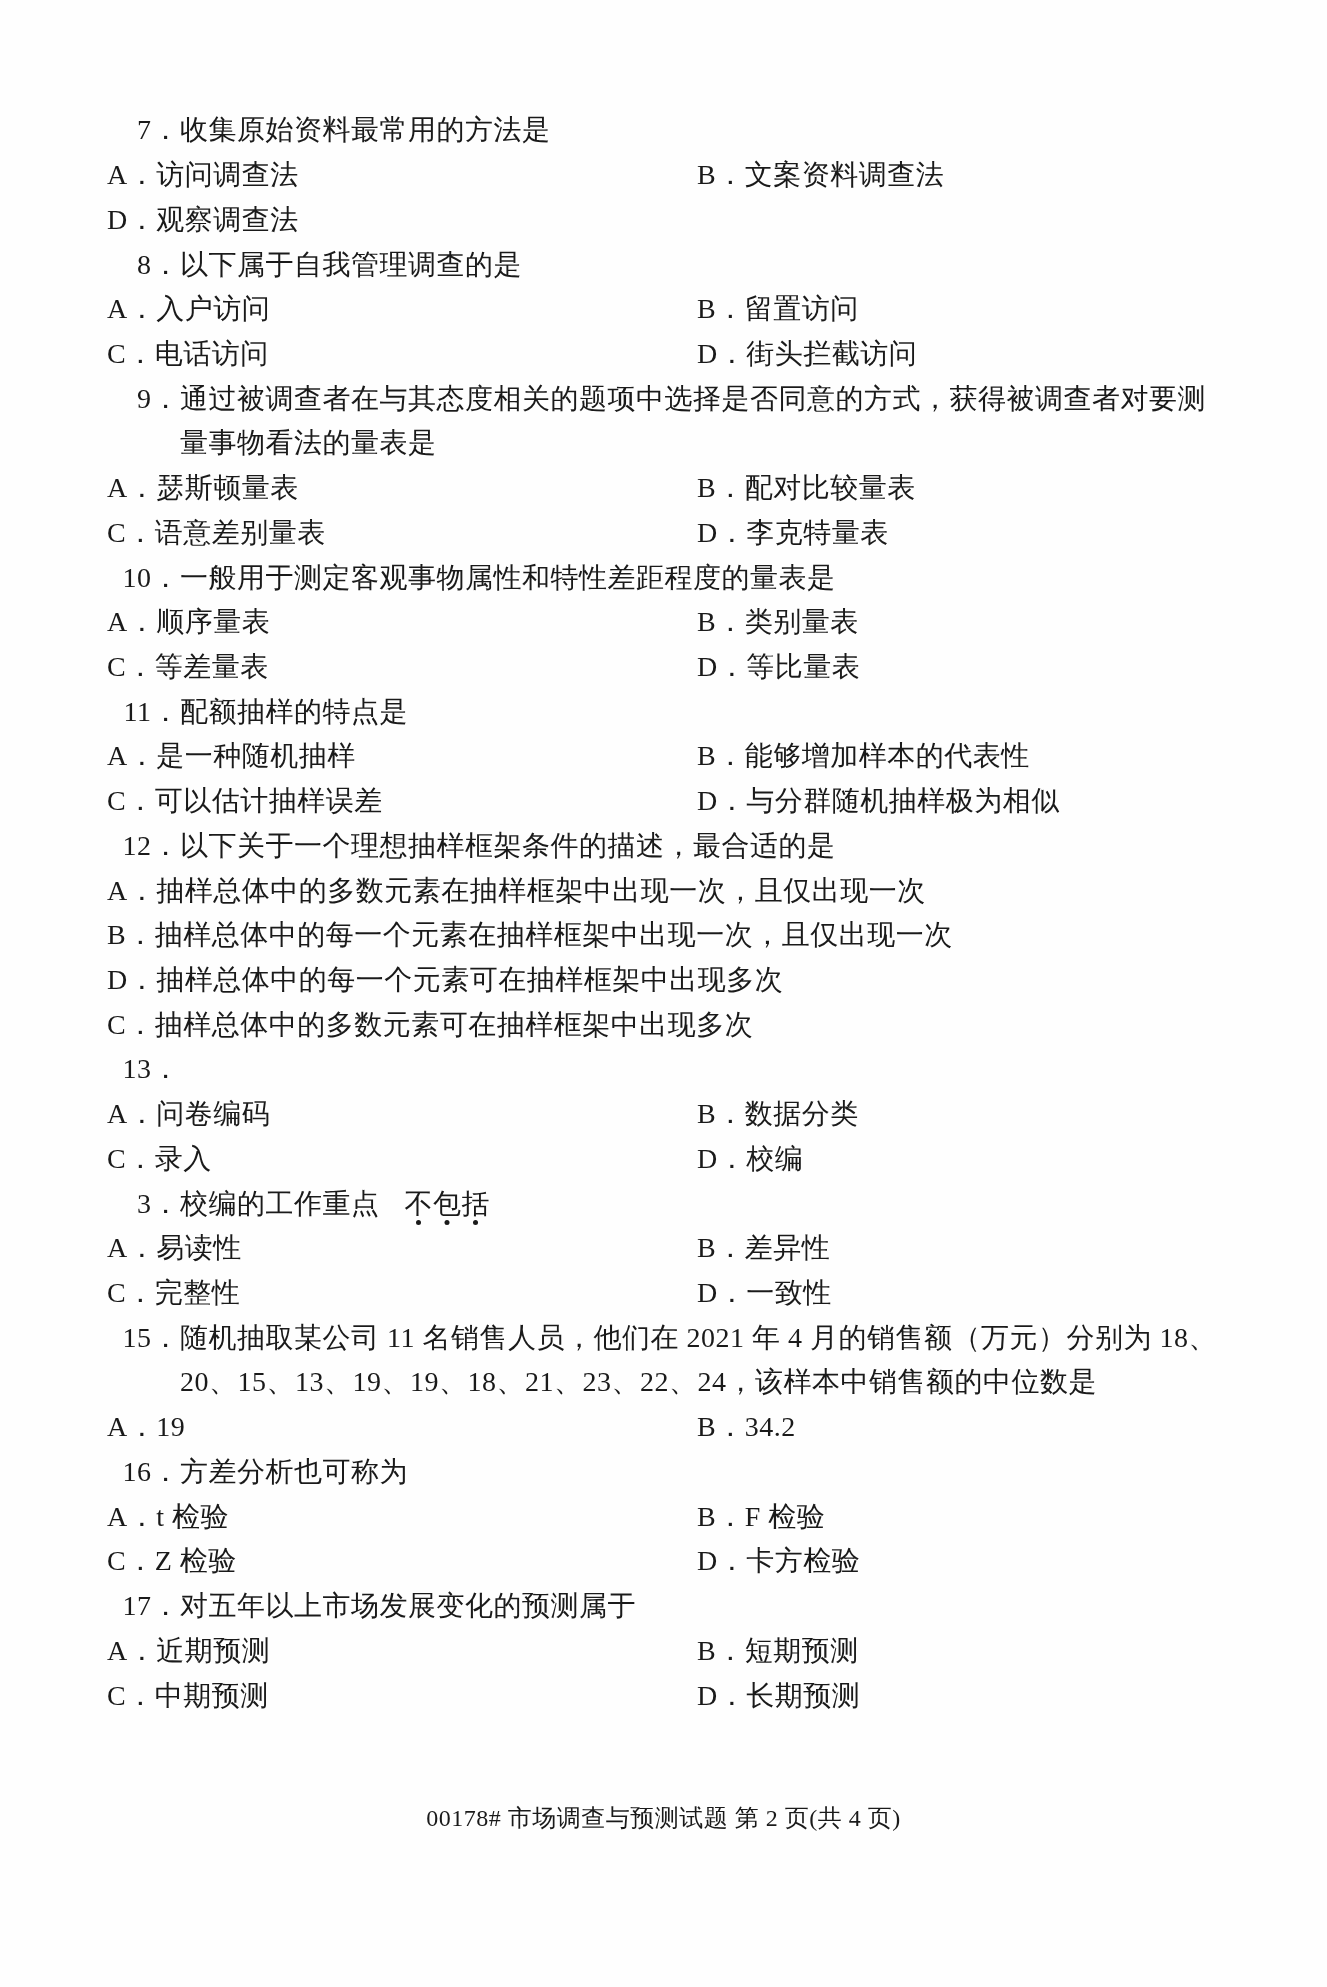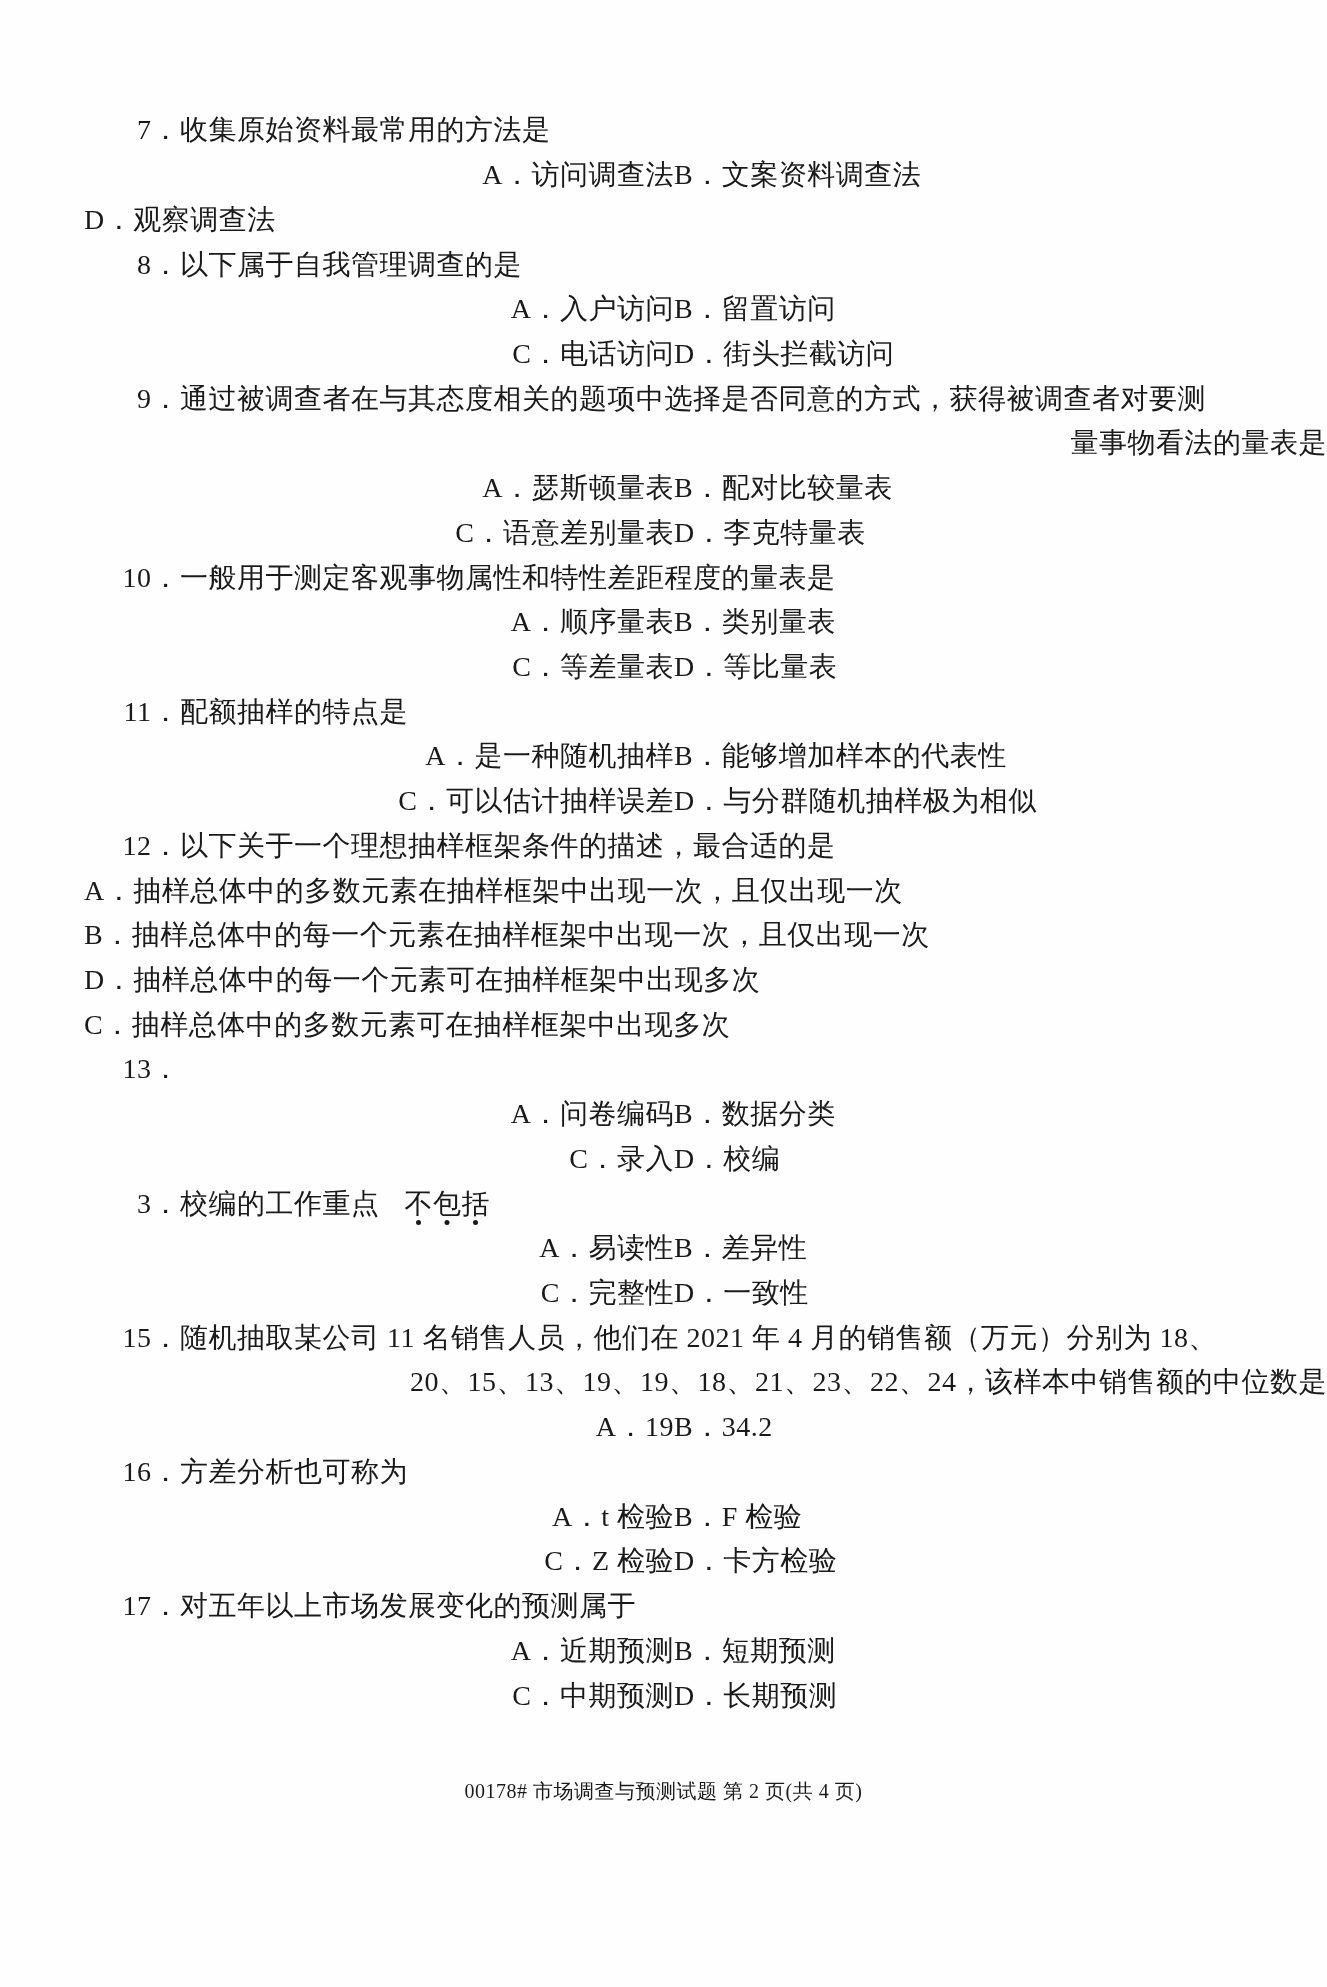--- a/index.html
+++ b/index.html
@@ -24,38 +24,38 @@
     letter-spacing: 0.5px;
     white-space: nowrap;
   }
   .qrow { padding-left: 118px; }
   .num {
     flex: 0 0 62px;
     width: 62px;
     display: inline-block;
     text-align: right;
   }
-  .orow { padding-left: 84px; text-align: right; }
+  .orow { padding-left: 107px; }
   .opt { display: inline-block; }
   .opt-left { flex: 0 0 590px; width: 590px; }
-  .cont { padding-left: 180px; justify-content: flex-end; }
+  .cont { padding-left: 180px; }
   .emph { position: relative; display: inline-block; margin-left: 25px; }
   .emph::after {
     content: "";
     position: absolute;
     left: 11px; top: 35px;
     width: 5px; height: 5px;
     border-radius: 50%;
     background: #1a1a1a;
     box-shadow: 28.5px 0 0 #1a1a1a, 57px 0 0 #1a1a1a;
   }
   .footer {
-    margin-top: 60px;
+    margin-top: 84px;
     text-align: center;
-    font-size: 20px;
+    font-size: 24px;
     letter-spacing: 0.5px;
     font-family: Liberation Serif, serif;
   }
 </style>
 </head>
 <body>
 
 <div class="sheet">
   <div class="content">
 

